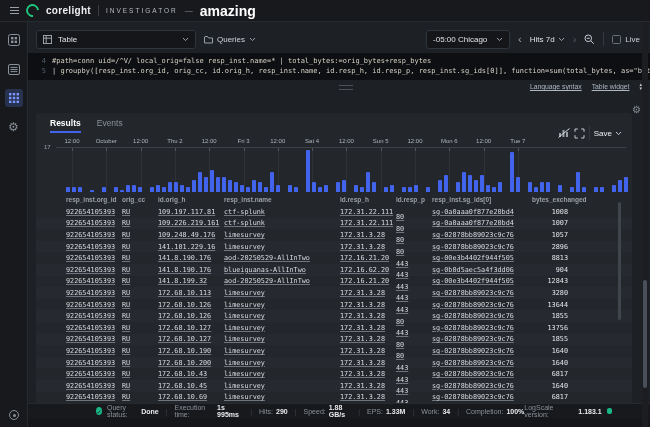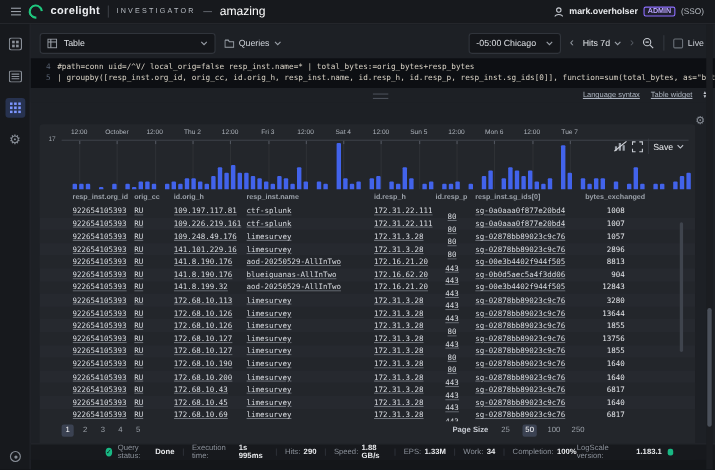--- a/index.html
+++ b/index.html
@@ -6,21 +6,21 @@
   .app{position:relative;width:650px;height:427px;background:#17191d;font-family:"Liberation Sans",sans-serif;color:#d5d8dd;overflow:hidden;}
   
   .tophdr{position:absolute;left:0;top:0;right:0;height:22px;display:flex;align-items:center;gap:7px;padding:0 10px;box-sizing:border-box;background:#17191d;border-bottom:1px solid #26292e;}
   .burger{display:flex;flex-direction:column;gap:2px;cursor:pointer;}
   .burger i{display:block;width:9px;height:1px;background:#9aa0a8;}
   .logomark{width:9px;height:9px;border:2px solid #1fc77e;border-radius:50%;border-right-color:transparent;transform:rotate(40deg);}
   .logotext{font-size:10px;font-weight:bold;color:#eceef1;letter-spacing:.3px;}
   .vdiv{width:1px;height:11px;background:#3a3e44;}
   .product{font-size:6.5px;letter-spacing:2px;color:#b7bcc3;}
   .dash{font-size:8px;color:#8b919a;}
-  .workspace{font-size:11px;font-weight:normal;color:#fff;}
+  .workspace{font-size:14px;font-weight:bold;color:#fff;}
   .hdr-right{margin-left:auto;display:flex;align-items:center;gap:5px;}
   .username{font-size:8px;font-weight:bold;color:#e8eaed;}
   .badge{font-size:6.5px;font-weight:bold;color:#b9a4ff;border:1px solid #8d6fff;border-radius:2px;padding:0px 3px;background:rgba(140,110,255,.08);}
   .sso{font-size:7.5px;color:#b7bcc3;}
   
   .rail{position:absolute;left:0;top:22px;bottom:0;width:28px;background:#17191d;border-right:1px solid #26292e;display:flex;flex-direction:column;align-items:center;padding-top:9px;gap:11px;box-sizing:border-box;}
   .rail .ricon{width:18px;height:18px;display:flex;align-items:center;justify-content:center;border-radius:3px;cursor:pointer;}
   .rail .ricon.active{background:#27324f;}
   .gearglyph{font-size:12px;color:#878d96;line-height:12px;}
   .help{position:absolute;bottom:7px;left:9px;width:8px;height:8px;border:1px solid #878d96;border-radius:50%;display:flex;align-items:center;justify-content:center;}
@@ -69,21 +69,21 @@
   .tickmark{position:absolute;top:11px;height:3px;width:1px;background:#50555e;}
   .bar{position:absolute;bottom:1px;width:4px;background:#4263eb;border-radius:1px 1px 0 0;}
   
   .thead,.trow{display:grid;grid-template-columns:56px 36px 66px 116px 56px 36px 100px 76px;padding-left:30px;align-items:center;}
   .thead{height:13px;font-size:6.5px;font-weight:bold;color:#9aa0a8;}
   .tbody{height:197px;overflow:hidden;font-family:"DejaVu Sans Mono",monospace;font-size:6.8px;}
   .trow{height:11.6px;}
   .trow:nth-child(even){background:#26292f;}
   .td{overflow:hidden;white-space:nowrap;}
   .td .lnk{color:#d9dce1;text-decoration:underline;text-decoration-color:#70757d;cursor:pointer;}
-  .td.r,.th.r{text-align:center;padding-right:6px;margin-top:11px;}
+  .td.r,.th.r{text-align:left;padding-right:6px;margin-top:11px;}
   .td.num{text-align:right;padding-right:40px;color:#e4e6ea;}
   .th.numh{padding-right:0;}
   
   .pgn{display:flex;align-items:center;padding:3px 14px 0 20px;font-size:7px;color:#9aa0a8;}
   .page{min-width:11px;height:11px;display:flex;align-items:center;justify-content:center;border-radius:2px;margin-right:5px;cursor:pointer;}
   .page.current{background:#3b4252;color:#fff;}
   .sizes{margin-left:auto;margin-right:86px;display:flex;align-items:center;gap:9px;}
   .pslabel{font-weight:bold;color:#c6cad1;}
   .psize{min-width:13px;height:11px;display:flex;align-items:center;justify-content:center;border-radius:2px;cursor:pointer;}
   .psize.selected{background:#3b4252;color:#fff;}
@@ -113,31 +113,20 @@
         <i></i>
         <i></i>
         <i></i>
       </span>
     <span class="logomark"></span>
     <span class="logotext">corelight</span>
     <span class="vdiv"></span>
     <span class="product">INVESTIGATOR</span>
     <span class="dash">—</span>
     <span class="workspace">amazing</span>
-    <span class="hdr-right">
-      <span class="pcicon">
-        <svg width="10" height="10" viewBox="0 0 10 10">
-            <circle cx="5" cy="3.2" r="2" fill="none" stroke="#c6cad1"></circle>
-            <path d="M1.5 9 C2 6.5 8 6.5 8.5 9" fill="none" stroke="#c6cad1"></path>
-          </svg>
-      </span>
-      <span class="username">mark.overholser</span>
-      <span class="badge">ADMIN</span>
-      <span class="sso">(SSO)</span>
-    </span>
   </div>
 
   <div class="rail">
     <span class="ricon">
       <svg width="12" height="12" viewBox="0 0 12 12">
           <rect x="0.5" y="0.5" width="11" height="11" rx="2" fill="none" stroke="#8b919a"></rect>
           <rect x="3" y="3" width="2.4" height="2.4" fill="#8b919a"></rect>
           <rect x="6.6" y="3" width="2.4" height="2.4" fill="#8b919a"></rect>
           <rect x="3" y="6.6" width="2.4" height="2.4" fill="#8b919a"></rect>
           <rect x="6.6" y="6.6" width="2.4" height="2.4" fill="#8b919a"></rect>
@@ -241,20 +230,24 @@
         <span class="eflink">Language syntax</span>
         <span class="eflink">Table widget</span>
         <span class="updown">
             <span>▴</span>
             <span>▾</span>
           </span>
       </span>
     </div>
 
     <div class="panel">
+      <div class="tabs">
+        <span class="tab active">Results</span>
+        <span class="tab">Events</span>
+      </div>
       <div class="pctrl">
         <span class="pcicon">
           <svg width="12" height="10" viewBox="0 0 12 10">
               <rect x="1" y="5" width="2" height="4" fill="#9aa0a8"></rect>
               <rect x="4.5" y="2" width="2" height="7" fill="#9aa0a8"></rect>
               <rect x="8" y="4" width="2" height="5" fill="#9aa0a8"></rect>
               <line x1="0.5" y1="9.5" x2="11.5" y2="0.5" stroke="#d5d8dd"></line>
             </svg>
         </span>
         <span class="pcicon">

